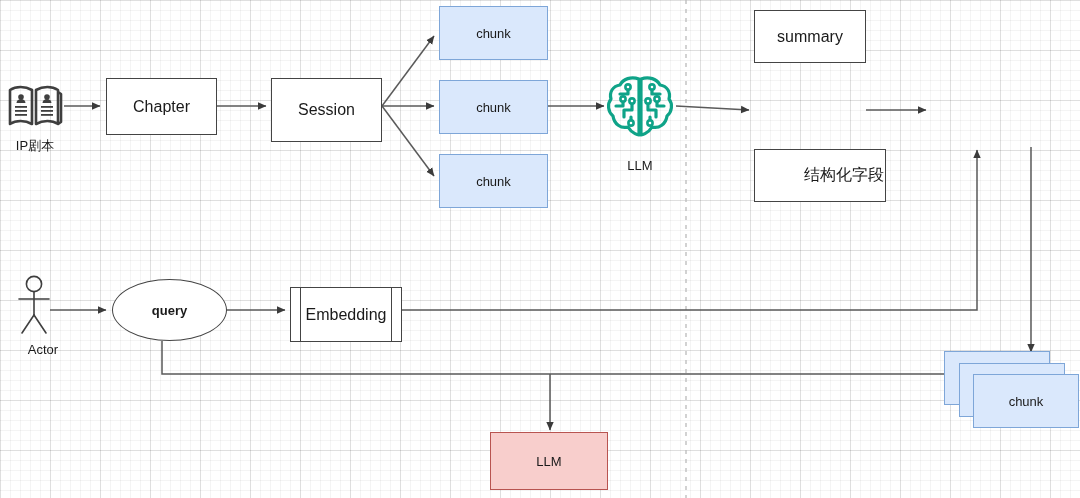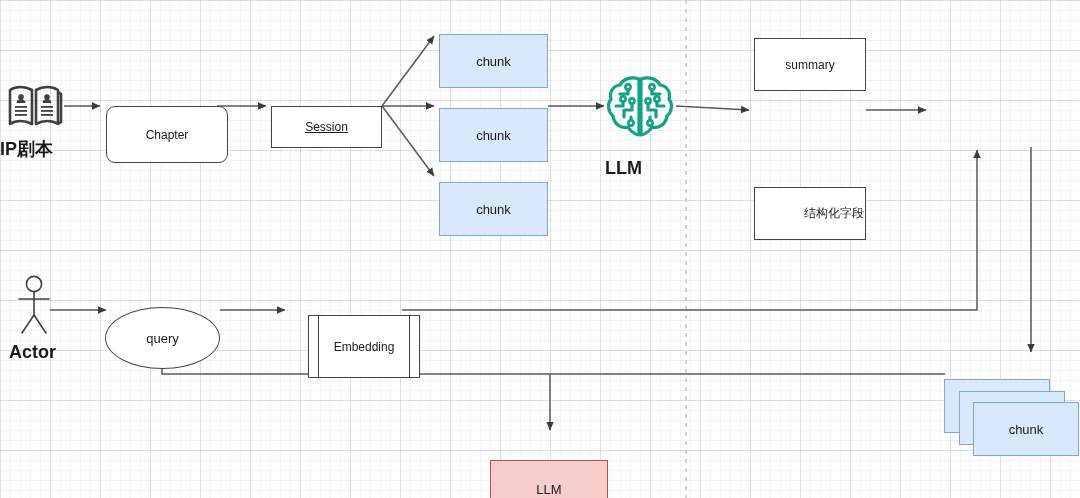--- a/index.html
+++ b/index.html
@@ -16,40 +16,40 @@
     background-color:#ffffff;
     background-image:
       linear-gradient(to right, rgba(0,0,0,0.045) 1px, transparent 1px),
       linear-gradient(to bottom, rgba(0,0,0,0.045) 1px, transparent 1px),
       linear-gradient(to right, rgba(0,0,0,0.085) 1px, transparent 1px),
       linear-gradient(to bottom, rgba(0,0,0,0.085) 1px, transparent 1px);
     background-size: 10px 10px, 10px 10px, 50px 50px, 50px 50px;
     background-position: 0 -2px, -2px 0, 0 -2px, -2px 0;
   }
   #wires{position:absolute;left:0;top:0;width:1080px;height:498px;}
-  .node{position:absolute;box-sizing:border-box;display:flex;align-items:center;justify-content:center;margin-top:28px;}
+  .node{position:absolute;box-sizing:border-box;display:flex;align-items:center;justify-content:center;}
   .box{
     background:#ffffff;border:1.4px solid #444444;
-    font-size:12px;color:#1a1a1a;
+    font-size:16px;color:#1a1a1a;
   }
   .chunkbox{
     background:#dae8fc;border:1.4px solid #7ea6d8;
     font-size:13px;color:#1a1a1a;
   }
   .redbox{
     background:#f8cecc;border:1.4px solid #b85450;
     font-size:13px;color:#1a1a1a;
   }
   .ellipse{
     background:#ffffff;border:1.4px solid #444444;border-radius:50%;
     font-size:13px;color:#1a1a1a;
   }
   .caption{
-    position:absolute;font-size:18px;color:#1a1a1a;
-    text-align:left;white-space:nowrap;font-weight:bold;
+    position:absolute;font-size:13px;color:#1a1a1a;
+    text-align:center;white-space:nowrap;
   }
   .emb-bar{position:absolute;top:0;bottom:0;width:1.4px;background:#444444;}
   .cyl-label{position:absolute;width:100%;text-align:center;font-size:13px;color:#1a1a1a;}
   .icon-wrap{position:absolute;}
 </style>
 </head>
 <body>
 
 <div id="canvas">
 
@@ -107,25 +107,25 @@
         <circle cx="41" cy="15" r="2.8"></circle>
         <path d="M36.5,21 a4.5,4 0 0 1 9,0 z"></path>
         <rect x="35" y="24" width="12" height="1.8"></rect>
         <rect x="35" y="28" width="12" height="1.8"></rect>
         <rect x="35" y="32" width="12" height="1.8"></rect>
       </g>
     </svg>
   </div>
   <div class="caption" style="left:0px;top:137px;width:70px;">IP剧本</div>
 
-  <div class="node box" style="left:106px;top:78px;width:122px;height:57px;border-radius:9px;">
+  <div class="node box" style="left:106px;top:78px;width:111px;height:57px;">
     <span>Chapter</span>
   </div>
 
-  <div class="node box" style="left:271px;top:78px;width:111px;height:42px;text-decoration:underline;">
+  <div class="node box" style="left:271px;top:78px;width:111px;height:64px;">
     <span>Session</span>
   </div>
 
   <div class="node chunkbox" style="left:439px;top:6px;width:109px;height:54px;">
     <span>chunk</span>
   </div>
   <div class="node chunkbox" style="left:439px;top:80px;width:109px;height:54px;">
     <span>chunk</span>
   </div>
   <div class="node chunkbox" style="left:439px;top:154px;width:109px;height:54px;">
@@ -156,43 +156,43 @@
         <circle cx="44" cy="29" r="2.6"></circle>
         <circle cx="46" cy="51" r="2.6"></circle>
       </g>
     </svg>
   </div>
   <div class="caption" style="left:605px;top:158px;width:70px;">LLM</div>
 
   <div class="node box" style="left:754px;top:10px;width:112px;height:53px;">
     <span>summary</span>
   </div>
-  <div class="node box" style="left:754px;top:159px;width:112px;height:53px;padding-left:48px;">
+  <div class="node box" style="left:754px;top:149px;width:132px;height:53px;padding-left:48px;">
     <span>结构化字段</span>
   </div>
 
 
   <div class="icon-wrap" style="left:14px;top:275px;width:40px;height:62px;">
     <svg width="40" height="62" viewBox="0 0 40 62" xmlns="http://www.w3.org/2000/svg">
       <g fill="none" stroke="#3f3f3f" stroke-width="1.6" stroke-linecap="round">
         <circle cx="20" cy="9" r="7.6"></circle>
         <line x1="20" y1="17" x2="20" y2="40"></line>
         <line x1="5" y1="24" x2="35" y2="24"></line>
         <line x1="20" y1="40" x2="8" y2="58"></line>
         <line x1="20" y1="40" x2="32" y2="58"></line>
       </g>
     </svg>
   </div>
   <div class="caption" style="left:9px;top:342px;width:68px;">Actor</div>
 
-  <div class="node ellipse" style="left:105px;top:279px;width:115px;height:62px;">
+  <div class="node ellipse" style="left:112px;top:279px;width:115px;height:62px;font-weight:bold;">
     <span>query</span>
   </div>
 
-  <div class="node box" style="left:308px;top:287px;width:112px;height:63px;justify-content:center;">
+  <div class="node box" style="left:290px;top:287px;width:112px;height:55px;justify-content:center;">
     <span class="emb-bar" style="left:9px;"></span>
     <span class="emb-bar" style="right:9px;"></span>
     <span>Embedding</span>
   </div>
 
   <div class="node chunkbox" style="left:944px;top:351px;width:106px;height:54px;"></div>
   <div class="node chunkbox" style="left:959px;top:363px;width:106px;height:54px;"></div>
   <div class="node chunkbox" style="left:973px;top:374px;width:106px;height:54px;">
     <span>chunk</span>
   </div>

